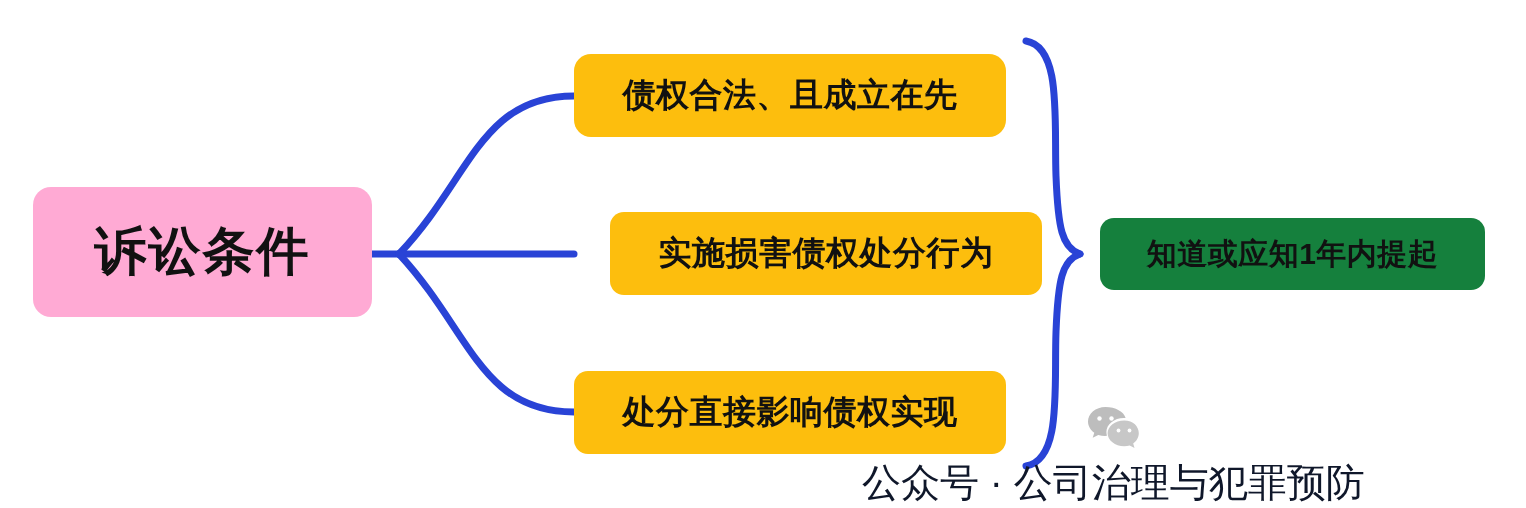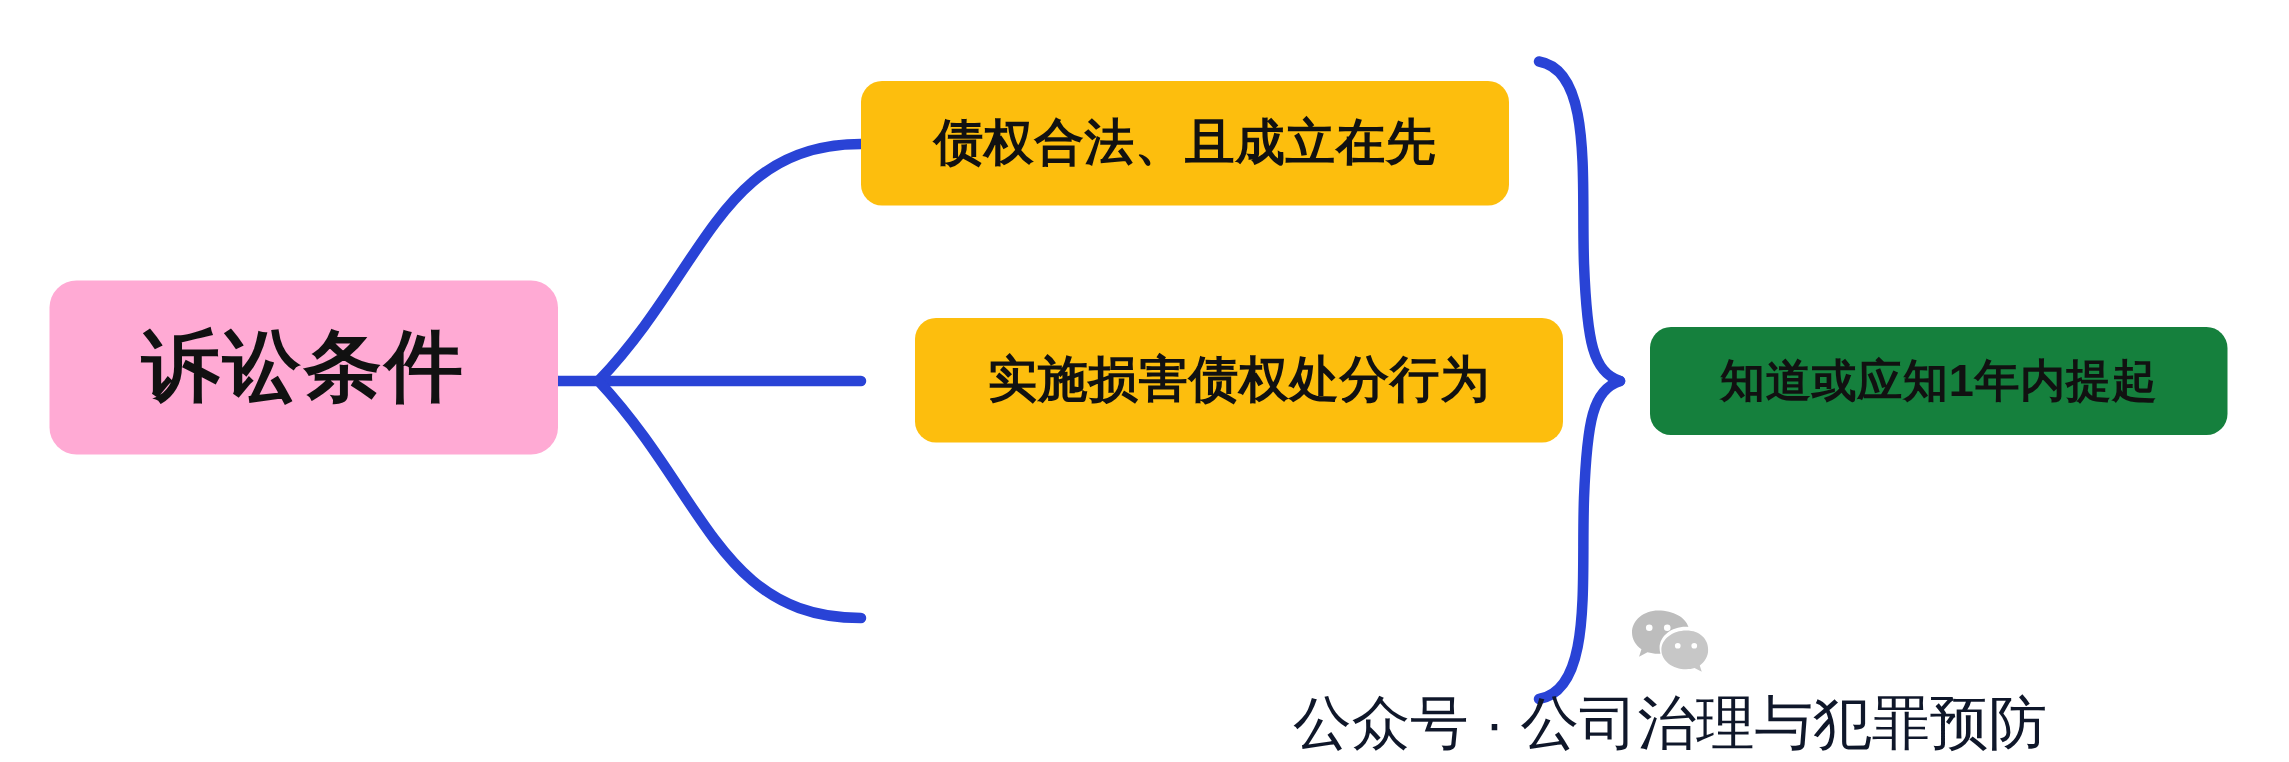--- a/index.html
+++ b/index.html
@@ -35,35 +35,35 @@
     box-sizing: border-box;
     color: #111111;
     font-weight: bold;
     letter-spacing: 0.5px;
     white-space: nowrap;
   }
   .node-root {
     left: 33px;
     top: 187px;
     width: 339px;
-    height: 116px;
+    height: 130px;
     background: #ffaad4;
     border-radius: 18px;
     font-size: 52px;
     letter-spacing: 2px;
   }
   .node-branch {
     left: 574px;
     width: 432px;
     height: 83px;
     background: #fdbe0d;
     border-radius: 14px;
     font-size: 33px;
   }
-  .node-branch.b1 { top: 54px; }
+  .node-branch.b1 { top: 54px; border-radius: 17px; }
   .node-branch.b2 { top: 212px; margin-left: 36px; }
   .node-branch.b3 { top: 371px; }
   .node-result {
     left: 1100px;
     top: 218px;
     width: 385px;
     height: 72px;
     background: #15803d;
     border-radius: 14px;
     font-size: 30px;
@@ -114,20 +114,23 @@
   </div>
 
   <div class="node node-branch b1">
     <span>债权合法、且成立在先</span>
   </div>
 
   <div class="node node-branch b2">
     <span>实施损害债权处分行为</span>
   </div>
 
+  <div class="node node-branch b3">
+    <span>处分直接影响债权实现</span>
+  </div>
 
   <div class="node node-result">
     <span>知道或应知1年内提起</span>
   </div>
 
   <div class="watermark">
     <svg class="wm-icon" viewBox="0 0 52 44" xmlns="http://www.w3.org/2000/svg">
       <path d="M18.5 2 C8.6 2 1 8.6 1 16.6 c0 4.5 2.5 8.5 6.3 11.2 l-1.6 5 5.6-2.9
                c2.2 0.6 4.5 1 6.9 1 0.6 0 1.2 0 1.8-0.1 -0.4-1.2-0.6-2.5-0.6-3.8
                0-7.8 7.8-14.1 17.4-14.1 0.6 0 1.2 0 1.8 0.1 C36.9 6.7 28.5 2 18.5 2 z" fill="#bdbdbd"></path>

